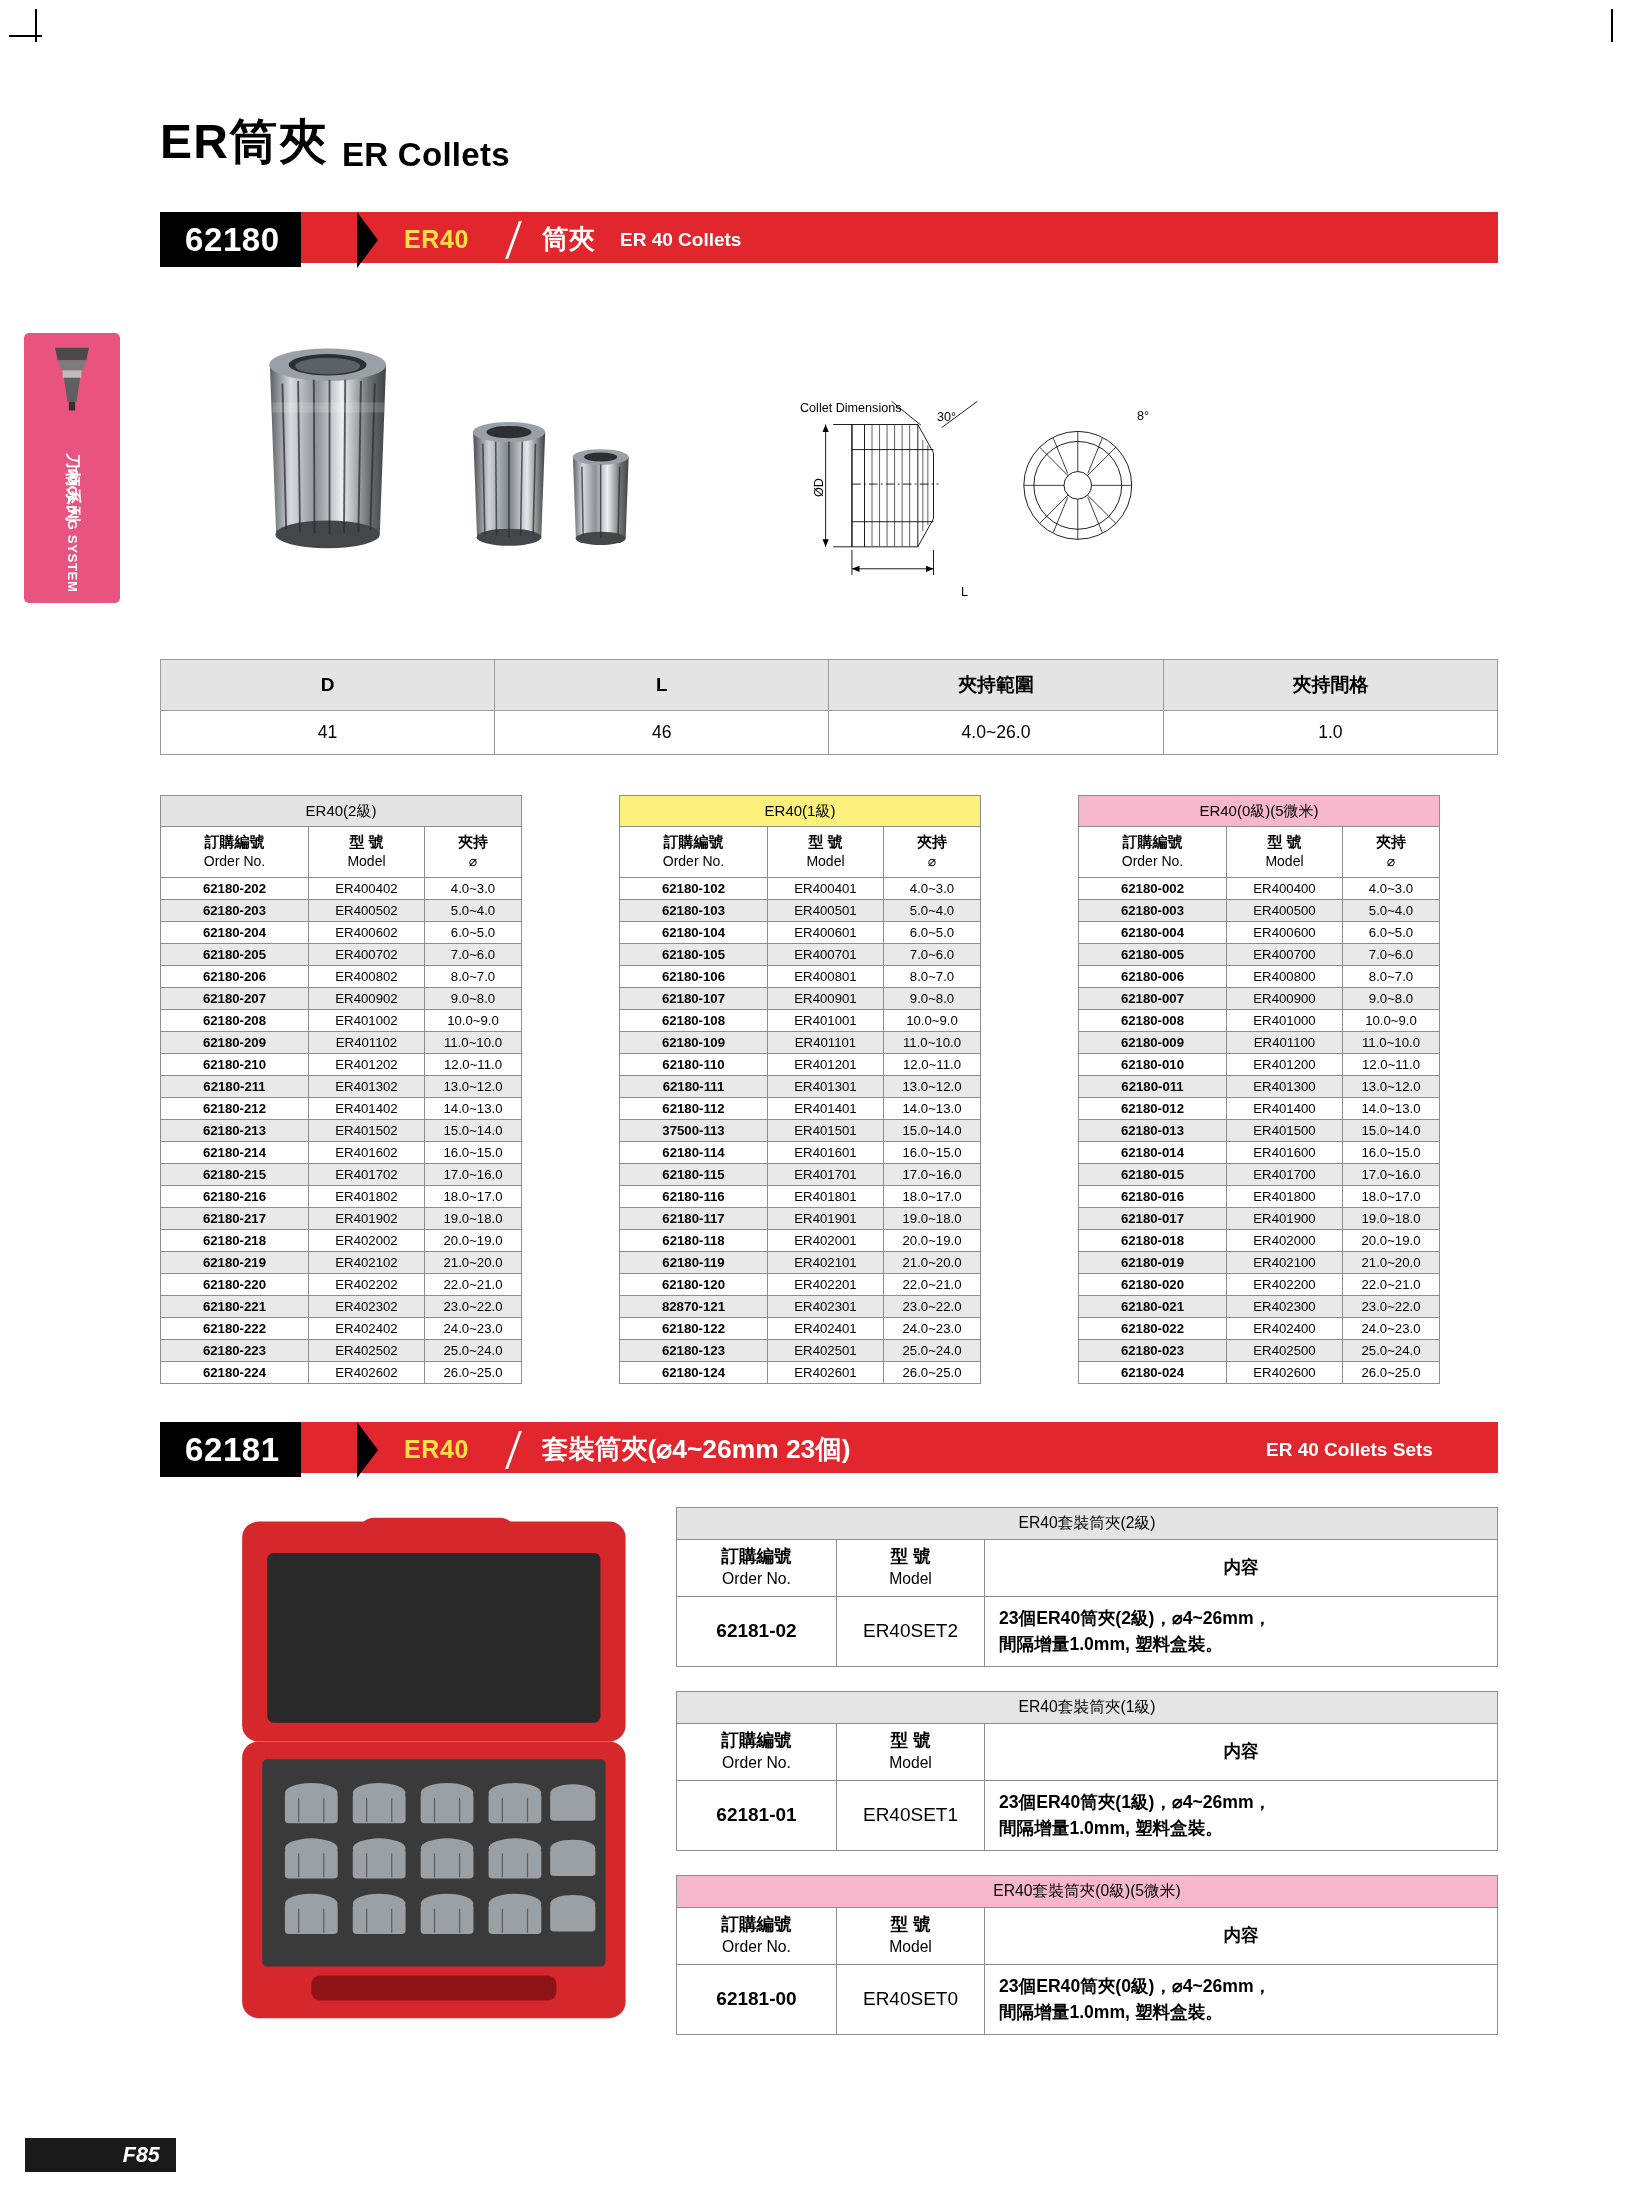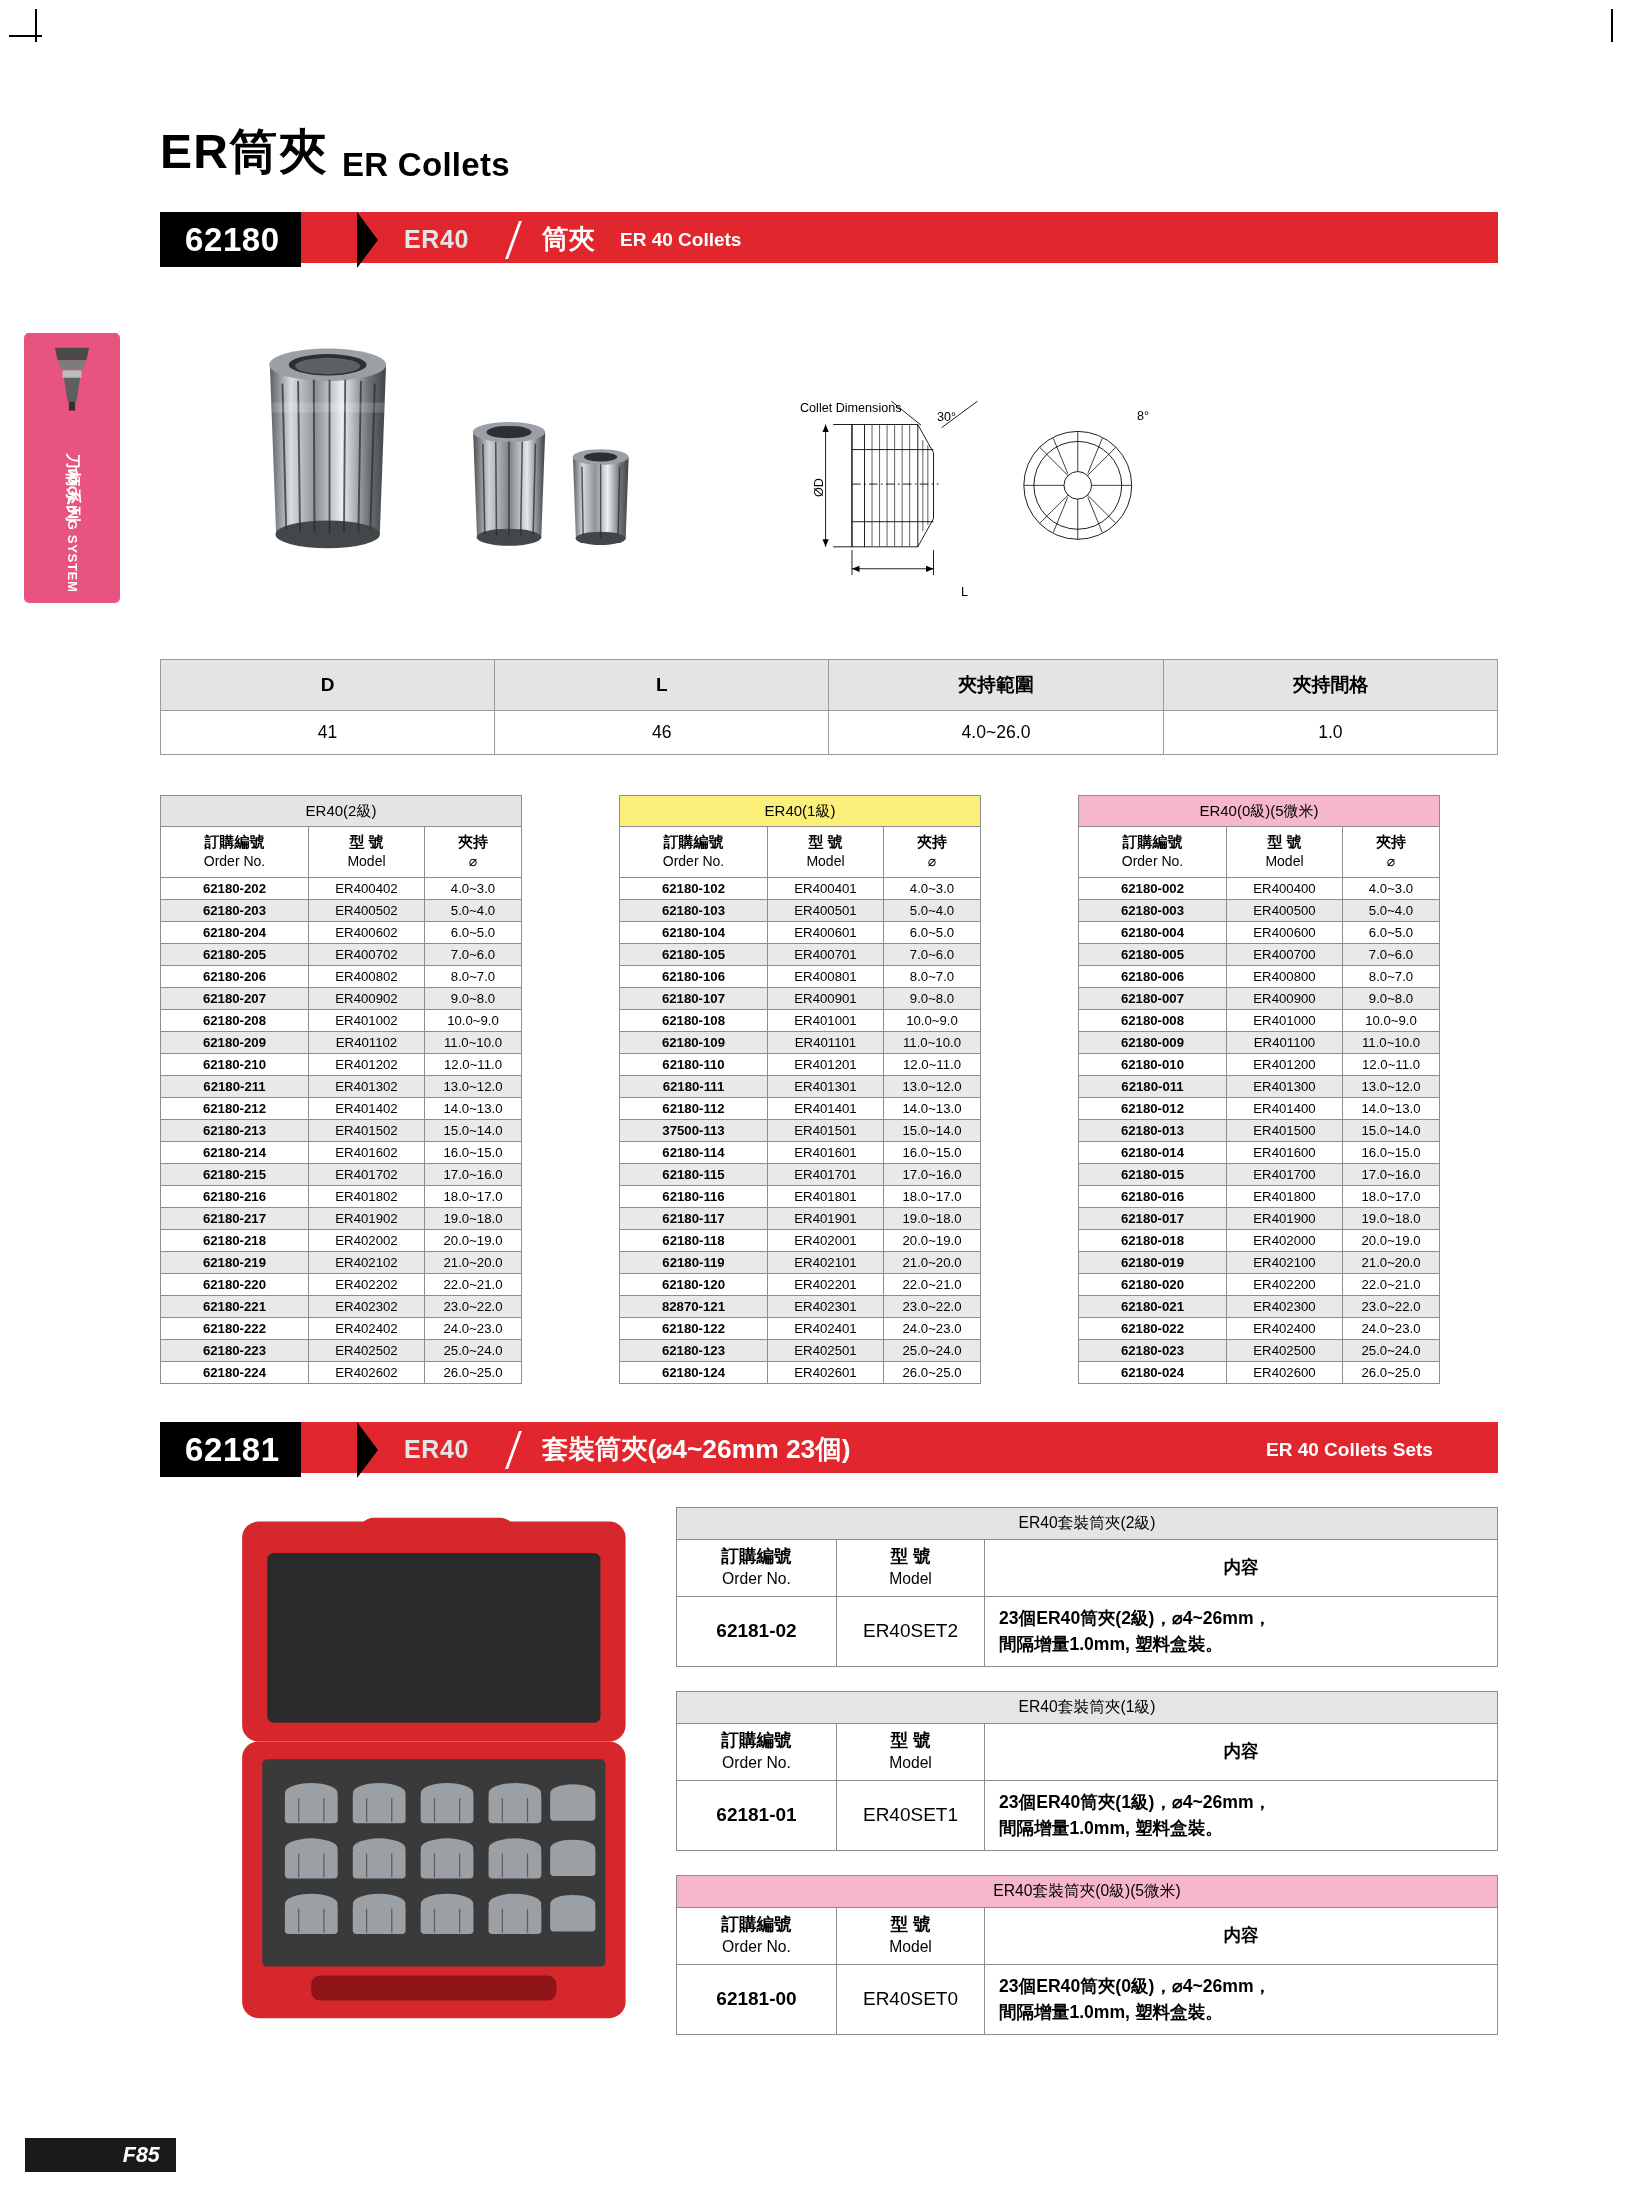--- a/index.html
+++ b/index.html
@@ -5,30 +5,30 @@
   html,body{margin:0;padding:0;}
   body{
     width:1648px;height:2205px;
     background:#ffffff;
     font-family:"Liberation Sans", sans-serif;
     position:relative;
     overflow:hidden;
   }
   .crop-mark{position:absolute;background:#000;}
   
-  .title-zone{position:absolute;left:160px;top:120px;}
+  .title-zone{position:absolute;left:160px;top:110px;}
   .title-cn{font-size:48px;font-weight:bold;letter-spacing:1.3px;color:#000;display:inline-block;vertical-align:bottom;}
   .title-en{font-size:33px;font-weight:bold;color:#000;display:inline-block;vertical-align:bottom;margin-left:14px;letter-spacing:0.3px;}
 
   
   .banner{position:absolute;height:51px;background:#e1272d;}
   .banner .code{position:absolute;left:0;top:0;height:55px;background:#000;color:#fff;
      font-size:33px;font-weight:bold;display:flex;align-items:center;padding:0 21.4px 0 25px;letter-spacing:0.6px;}
   .banner .code-arrow{position:absolute;top:0;width:0;height:0;border-top:28px solid transparent;border-bottom:28px solid transparent;border-left:21.4px solid #000;}
-  .banner .series{position:absolute;top:0;height:55px;display:flex;align-items:center;color:#e5e5e5;font-size:25px;font-weight:bold;letter-spacing:0.6px;}
+  .banner .series{position:absolute;top:0;height:55px;display:flex;align-items:center;color:#fde047;font-size:25px;font-weight:bold;letter-spacing:0.6px;}
   .banner .slash{position:absolute;top:8.8px;height:38px;width:2.5px;background:#fff;transform:skewX(-20deg);}
   .banner .name-cn{position:absolute;top:0;height:55px;display:flex;align-items:center;color:#fff;font-size:26.4px;font-weight:bold;}
   .banner .name-en{position:absolute;top:0;height:55px;display:flex;align-items:center;color:#fff;font-size:19px;font-weight:bold;}
 
   
   .side-tab{position:absolute;left:24px;top:333px;width:96px;height:270px;background:#e8537f;border-radius:5px;}
   .side-tab .txt{position:absolute;left:50%;top:145px;transform:translateX(-50%) rotate(90deg);transform-origin:center center;
      white-space:nowrap;color:#fff;font-size:15.7px;font-weight:bold;letter-spacing:1.9px;}
   .side-tab .txt2{position:absolute;left:50%;top:189px;transform:translateX(-50%) rotate(90deg);transform-origin:center center;
      white-space:nowrap;color:#fff;font-size:13.2px;font-weight:bold;letter-spacing:0.6px;}

